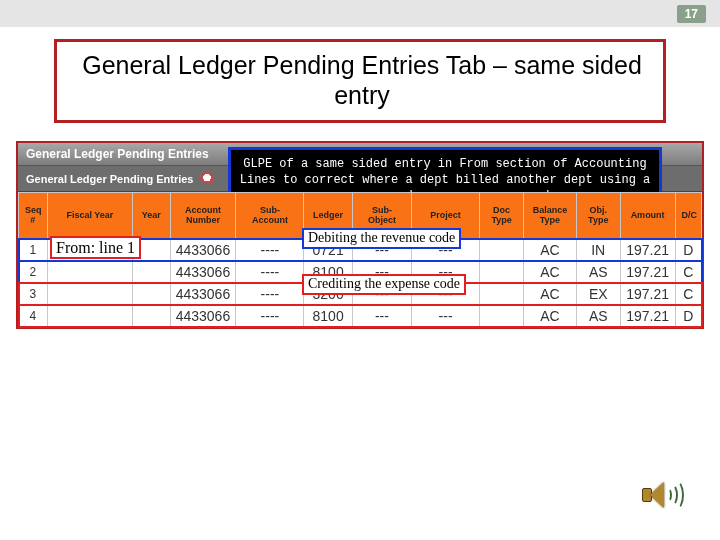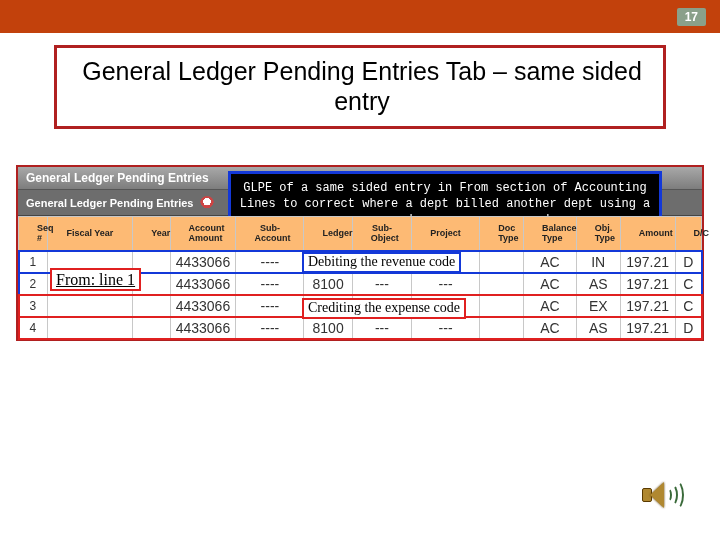--- a/index.html
+++ b/index.html
@@ -4,22 +4,22 @@
 <style>
   * { box-sizing: border-box; margin: 0; padding: 0; }
   body {
     width: 720px;
     height: 540px;
     font-family: Arial, Helvetica, sans-serif;
     background: #fff;
     position: relative;
   }
   .topbar {
-    background: #c2410c;
-    height: 33px;
+    background: #e5e5e5;
+    height: 27px;
     display: flex;
     justify-content: flex-end;
     align-items: center;
     padding-right: 14px;
     padding-left: 23px;
   }
   .page-number {
     background: #8aa08a;
     color: #fff;
     font-size: 12px;
@@ -33,21 +33,21 @@
     padding: 8px 10px 10px 14px;
     text-align: center;
   }
   .title-box h1 {
     font-size: 25px;
     font-weight: 400;
     line-height: 1.2;
     color: #000;
   }
   .screenshot-frame {
-    margin: 36px 16px 0 16px;
+    margin: 18px 16px 0 16px;
     border: 2px solid #b02020;
     background: #ebebeb;
     position: relative;
     padding: 0;
   }
   .panel-title-bar {
     background: linear-gradient(#a8a8a8,#7d7d7d);
     color: #fff;
     font-size: 12px;
     font-weight: bold;
@@ -100,27 +100,27 @@
     width: 100%;
     border-collapse: collapse;
     table-layout: fixed;
   }
   th, td {
     border: 1px solid #c8c8c8;
     text-align: center;
     vertical-align: middle;
   }
   thead th {
-    background: #fdba74;
+    background: #f97316;
     color: #222;
     font-weight: bold;
     font-size: 9px;
     line-height: 1.1;
-    padding: 4px 18px;
-    height: 34px;
+    padding: 4px 6px;
+    height: 46px;
   }
   tbody td {
     height: 22px;
     background: #fff;
     font-size: 14px;
   }
   tbody td.seq {
     font-size: 12px;
     font-weight: 500;
     text-align: center;
@@ -232,21 +232,21 @@
           <col class="c-bal">
           <col class="c-objt">
           <col class="c-amt">
           <col class="c-dc">
       </colgroup>
       <thead>
         <tr>
           <th>Seq #</th>
           <th>Fiscal Year</th>
           <th>Year</th>
-          <th>Account Amount</th>
+          <th>Account Number</th>
           <th>Sub-Account</th>
           <th>Ledger</th>
           <th>Sub-Object</th>
           <th>Project</th>
           <th>Doc Type</th>
           <th>Balance Type</th>
           <th>Obj. Type</th>
           <th>Amount</th>
           <th>D/C</th>
         </tr>
@@ -308,21 +308,21 @@
           <td>---</td>
           <td></td>
           <td>AC</td>
           <td>AS</td>
           <td>197.21</td>
           <td>D</td>
         </tr>
       </tbody>
     </table>
 
-    <div class="ann-label red-border" style="left:32px; top:52px;text-decoration:underline;">From: line 1</div>
+    <div class="ann-label red-border" style="left:32px; top:44px;">From: line 1</div>
     <div class="ann-label blue-border" style="left:284px; top:36px; font-size:14px;">Debiting the revenue code</div>
     <div class="ann-label red-border" style="left:284px; top:82px; font-size:14px;">Crediting the expense code</div>
   </div>
 </div>
 
 <div class="speaker-icon">
   <div class="speaker-body"></div>
   <div class="speaker-cone"></div>
   <div class="speaker-wave sw1"></div>
   <div class="speaker-wave sw2"></div>

